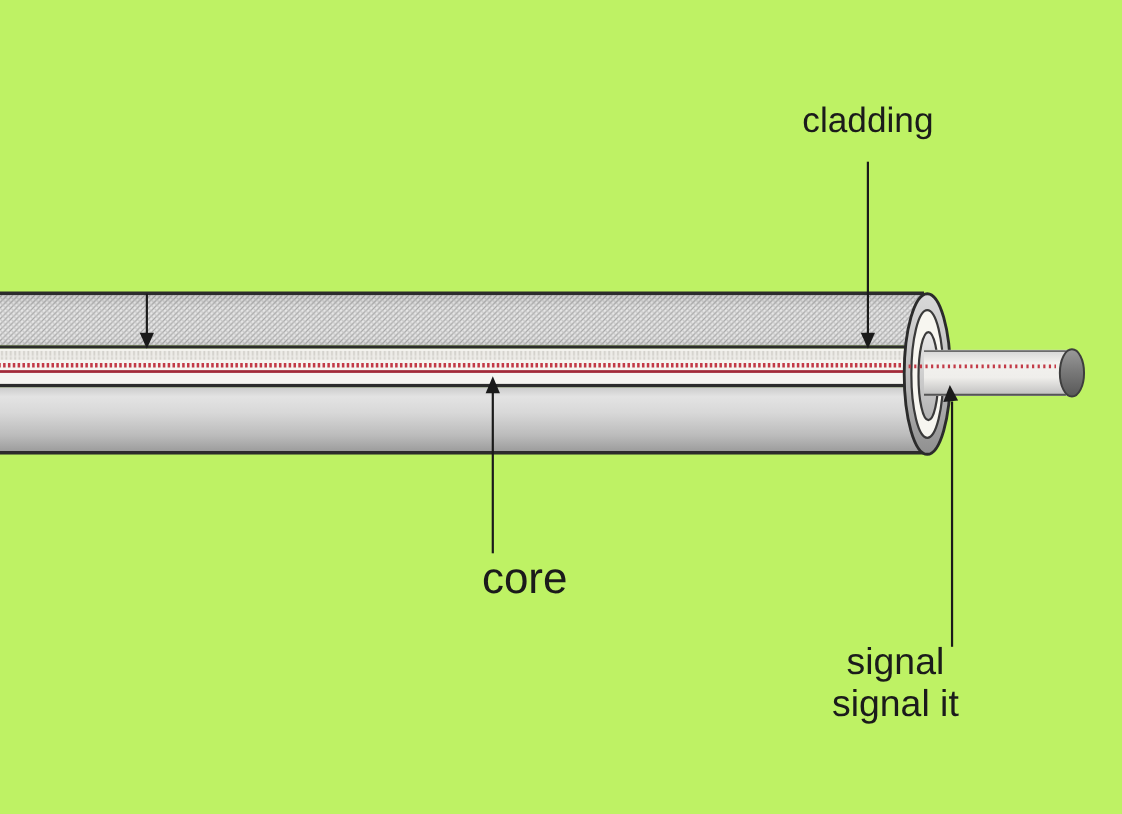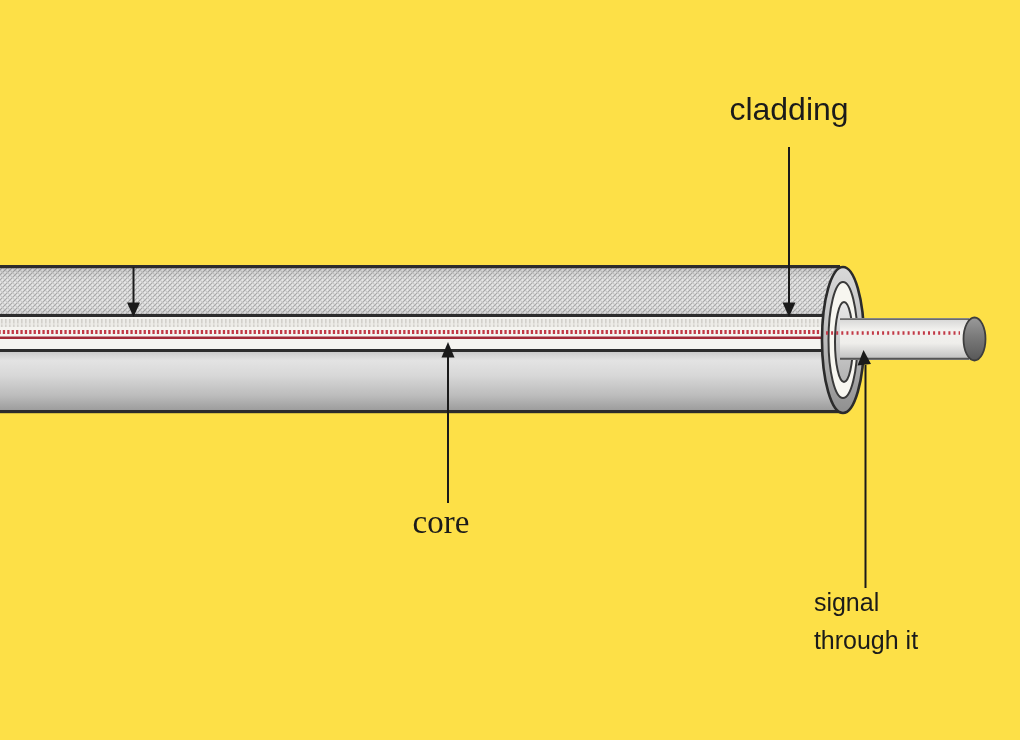--- a/index.html
+++ b/index.html
@@ -1,22 +1,22 @@
 <!DOCTYPE html>
 <html><head>
 <meta charset="utf-8">
 <style>
   html,body{margin:0;padding:0;background:#fff;}
-  .stage{position:relative;width:1020px;height:740px;background:#fde047;overflow:hidden;
+  .stage{position:relative;width:1020px;height:740px;background:#bef264;overflow:hidden;
          font-family:"Liberation Sans",sans-serif;}
   .stage svg{position:absolute;left:0;top:0;}
   .lbl{position:absolute;color:#1b1b1b;transform:translateX(-50%);white-space:nowrap;}
   .lbl-cladding{left:789px;top:91px;font-size:32px;}
-  .lbl-core{left:441px;top:504px;font-size:33px;font-family:Liberation Serif, serif;}
-  .lbl-signal{left:866px;top:583px;font-size:25px;line-height:38px;}
+  .lbl-core{left:477px;top:504px;font-size:40px;}
+  .lbl-signal{left:814px;top:583px;font-size:34px;line-height:38px;text-align:center;}
 </style>
 </head>
 <body>
 
 <div class="stage">
 
   <svg width="1020" height="740" viewBox="0 0 1020 740">
     <defs>
       <pattern id="hatch" width="5" height="5" patternUnits="userSpaceOnUse">
         <rect width="5" height="5" fill="#e7e7e7"></rect>
@@ -115,16 +115,16 @@
       </g>
     </g>
   </svg>
 
   <div class="lbl lbl-cladding">cladding</div>
 
   <div class="lbl lbl-core">core</div>
 
   <div class="lbl lbl-signal">
     <div>signal</div>
-    <div>through it</div>
+    <div>signal it</div>
   </div>
 
 </div>
 
 </body></html>

